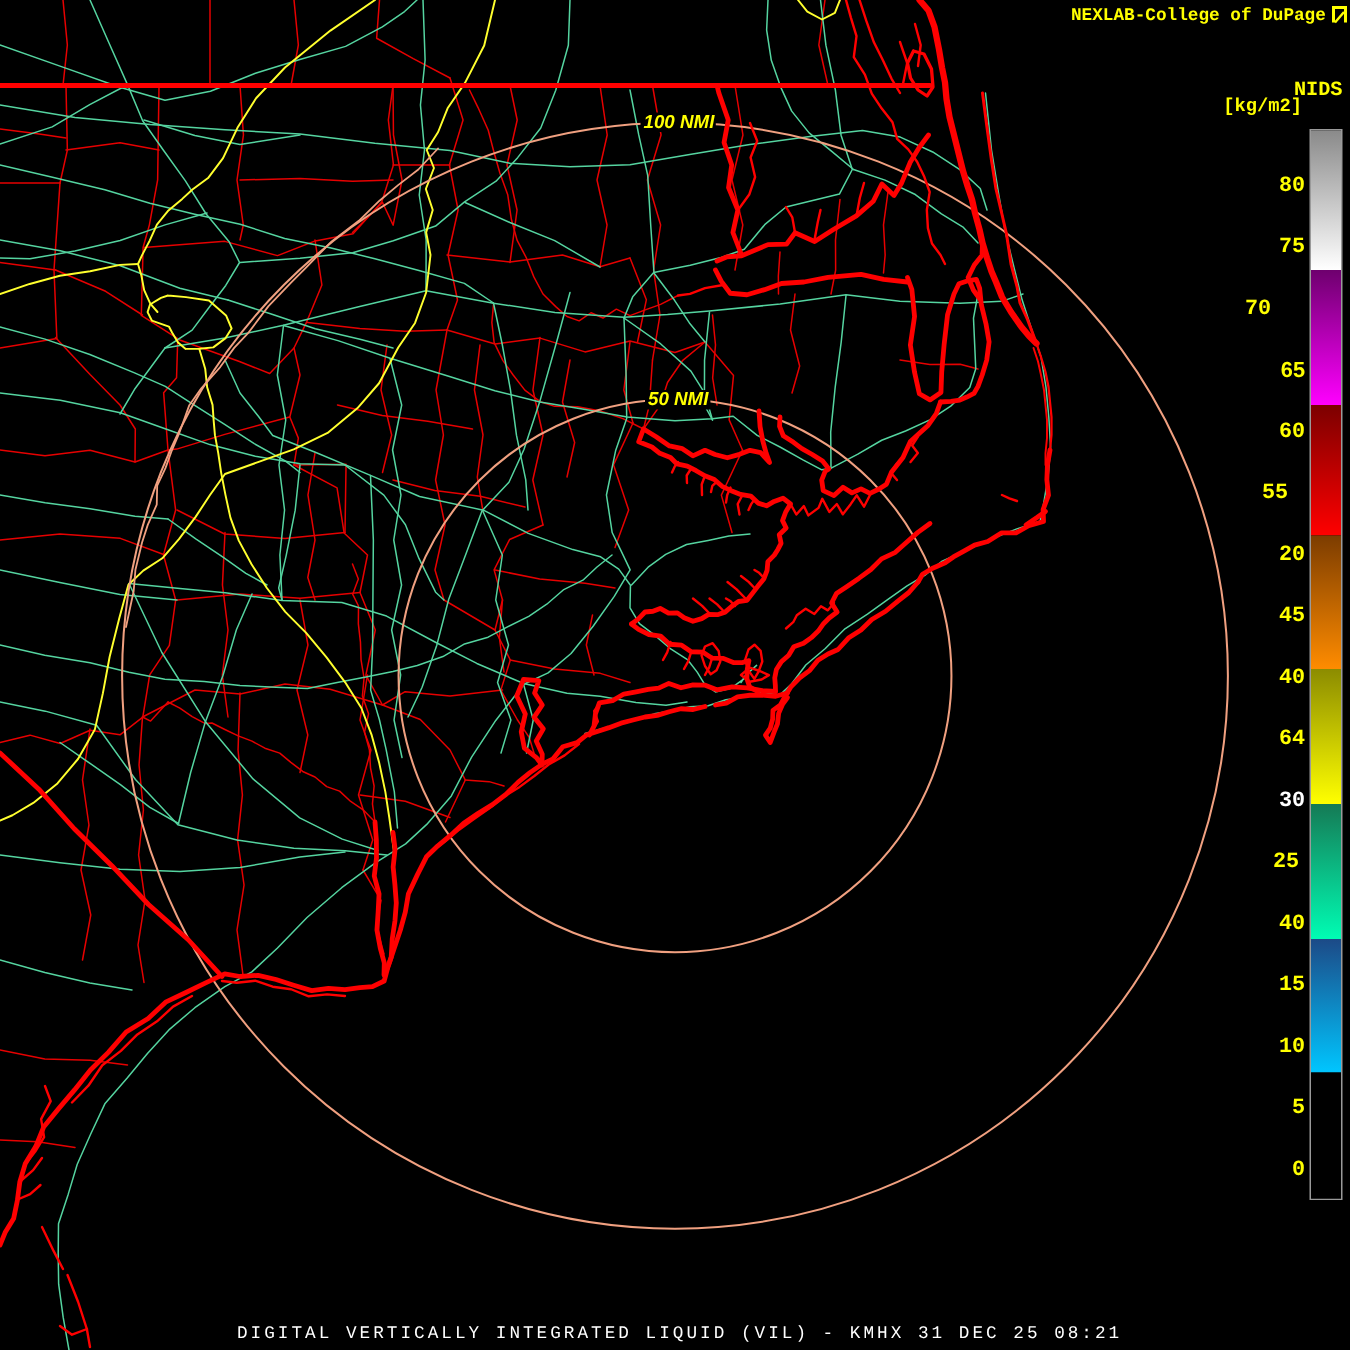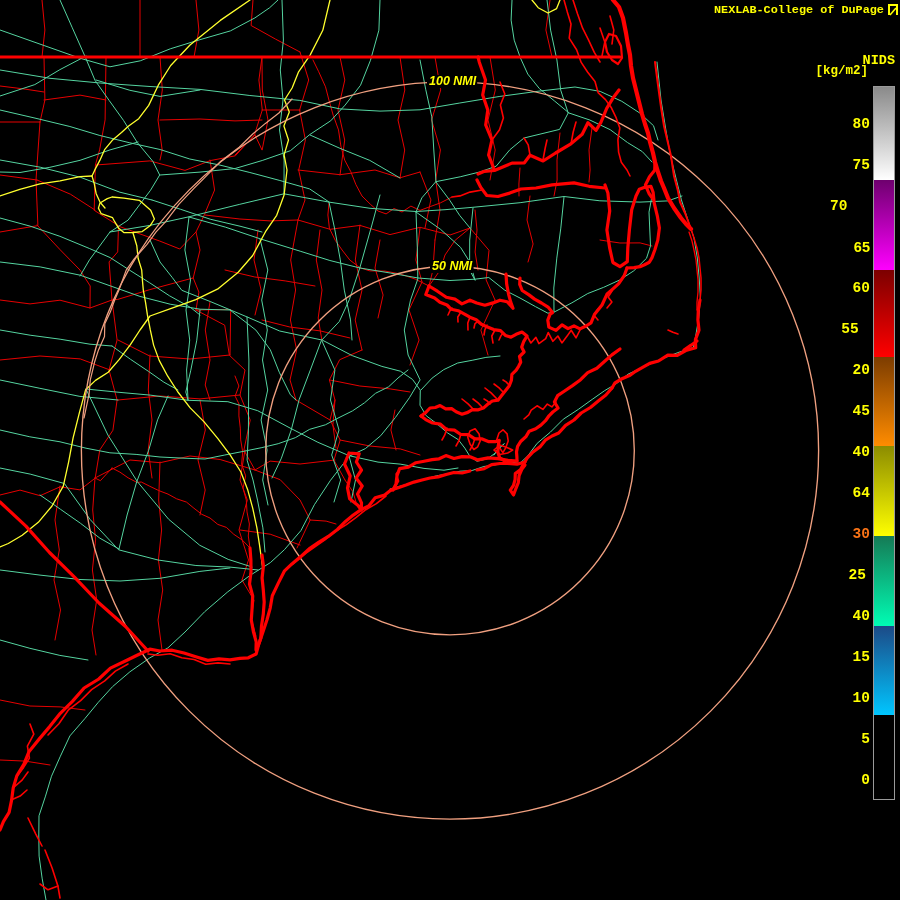--- a/index.html
+++ b/index.html
@@ -234,30 +234,31 @@
 <div style="position:absolute;left:874.0px;top:446.0px;width:19.5px;height:90.0px;background:linear-gradient(to bottom,#8c8c00,#ffff00);"></div>
 <div style="position:absolute;left:874.0px;top:536.0px;width:19.5px;height:89.5px;background:linear-gradient(to bottom,#157a55,#00fdb4);"></div>
 <div style="position:absolute;left:874.0px;top:625.5px;width:19.5px;height:89.0px;background:linear-gradient(to bottom,#1c4a87,#00c6ff);"></div>
 <div style="position:absolute;left:874.0px;top:714.5px;width:19.5px;height:84.0px;background:linear-gradient(to bottom,#000000,#000000);"></div>
 <div style="position:absolute;right:30px;top:772.0px;width:40px;text-align:right;color:#ffff00;font-family:'Liberation Mono',monospace;font-size:14.5px;font-weight:bold;">0</div>
 <div style="position:absolute;right:30px;top:731.0px;width:40px;text-align:right;color:#ffff00;font-family:'Liberation Mono',monospace;font-size:14.5px;font-weight:bold;">5</div>
 <div style="position:absolute;right:30px;top:690.0px;width:40px;text-align:right;color:#ffff00;font-family:'Liberation Mono',monospace;font-size:14.5px;font-weight:bold;">10</div>
 <div style="position:absolute;right:30px;top:649.0px;width:40px;text-align:right;color:#ffff00;font-family:'Liberation Mono',monospace;font-size:14.5px;font-weight:bold;">15</div>
 <div style="position:absolute;right:30px;top:608.0px;width:40px;text-align:right;color:#ffff00;font-family:'Liberation Mono',monospace;font-size:14.5px;font-weight:bold;">40</div>
 <div style="position:absolute;right:34px;top:567.0px;width:40px;text-align:right;color:#ffff00;font-family:'Liberation Mono',monospace;font-size:14.5px;font-weight:bold;">25</div>
-<div style="position:absolute;right:30px;top:526.0px;width:40px;text-align:right;color:#f97316;font-family:'Liberation Mono',monospace;font-size:14.5px;font-weight:bold;">30</div>
+<div style="position:absolute;right:30px;top:526.0px;width:40px;text-align:right;color:#ffffff;font-family:'Liberation Mono',monospace;font-size:14.5px;font-weight:bold;">30</div>
 <div style="position:absolute;right:30px;top:485.0px;width:40px;text-align:right;color:#ffff00;font-family:'Liberation Mono',monospace;font-size:14.5px;font-weight:bold;">64</div>
 <div style="position:absolute;right:30px;top:444.0px;width:40px;text-align:right;color:#ffff00;font-family:'Liberation Mono',monospace;font-size:14.5px;font-weight:bold;">40</div>
 <div style="position:absolute;right:30px;top:403.00000000000006px;width:40px;text-align:right;color:#ffff00;font-family:'Liberation Mono',monospace;font-size:14.5px;font-weight:bold;">45</div>
 <div style="position:absolute;right:30px;top:362.00000000000006px;width:40px;text-align:right;color:#ffff00;font-family:'Liberation Mono',monospace;font-size:14.5px;font-weight:bold;">20</div>
 <div style="position:absolute;right:30px;top:321.00000000000006px;width:40px;text-align:center;color:#ffff00;font-family:'Liberation Mono',monospace;font-size:14.5px;font-weight:bold;">55</div>
 <div style="position:absolute;right:30px;top:280.00000000000006px;width:40px;text-align:right;color:#ffff00;font-family:'Liberation Mono',monospace;font-size:14.5px;font-weight:bold;">60</div>
 <div style="position:absolute;right:30px;top:239.0px;width:40px;text-align:right;color:#ffff00;font-family:Liberation Sans, sans-serif;font-size:14.5px;font-weight:bold;">65</div>
 <div style="position:absolute;right:30px;top:198.0px;width:40px;text-align:left;color:#ffff00;font-family:'Liberation Mono',monospace;font-size:14.5px;font-weight:bold;">70</div>
 <div style="position:absolute;right:30px;top:157.0px;width:40px;text-align:right;color:#ffff00;font-family:'Liberation Mono',monospace;font-size:14.5px;font-weight:bold;">75</div>
 <div style="position:absolute;right:30px;top:116.0px;width:40px;text-align:right;color:#ffff00;font-family:'Liberation Mono',monospace;font-size:14.5px;font-weight:bold;">80</div>
 <div class="t" style="left:714px;top:3px;color:#ffff00;font-family:'Liberation Mono',monospace;font-size:11.8px;font-weight:bold;">NEXLAB-College of DuPage</div>
 <svg width="14" height="14" style="position:absolute;left:886px;top:3px;" viewBox="0 0 14 14">
  <path d="M2 1 L12 1 L12 12 L10 12 L10 3 L4 3 L4 12 L2 12 Z" fill="#ffff00"></path>
  <path d="M4 12 L10 5" stroke="#ffff00" stroke-width="1.6" fill="none"></path>
 </svg>
 <div class="t" style="right:5px;top:53px;color:#ffff00;font-family:'Liberation Mono',monospace;font-size:13.5px;font-weight:bold;">NIDS</div>
 <div class="t" style="right:32px;top:64px;color:#ffff00;font-family:'Liberation Mono',monospace;font-size:12.5px;font-weight:bold;">[kg/m2]</div>
+<div class="t" style="left:158px;top:882px;color:#ffffff;font-family:'Liberation Mono',monospace;font-size:11.8px;letter-spacing:2.0px;">DIGITAL VERTICALLY INTEGRATED LIQUID (VIL) - KMHX 31 DEC 25 08:21</div>
 </div>
 </body></html>

